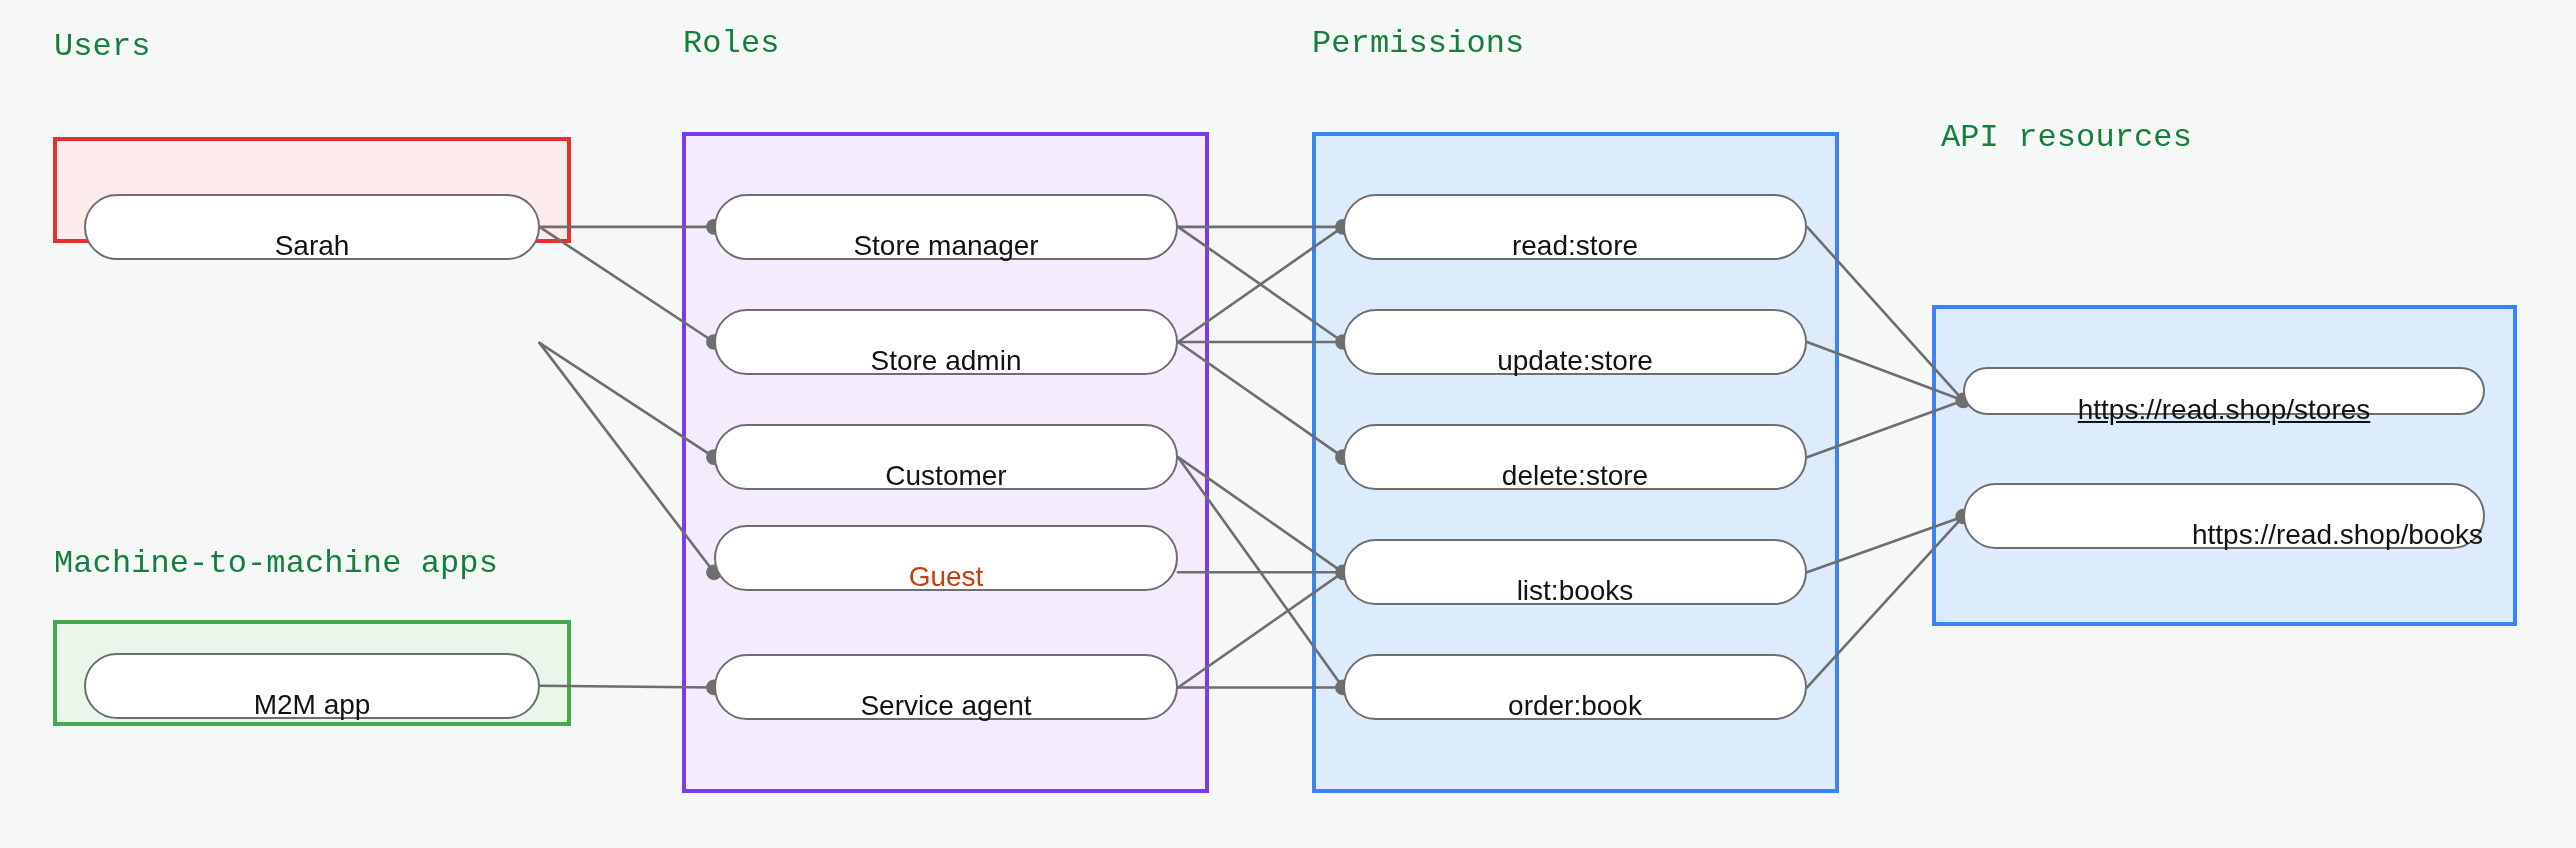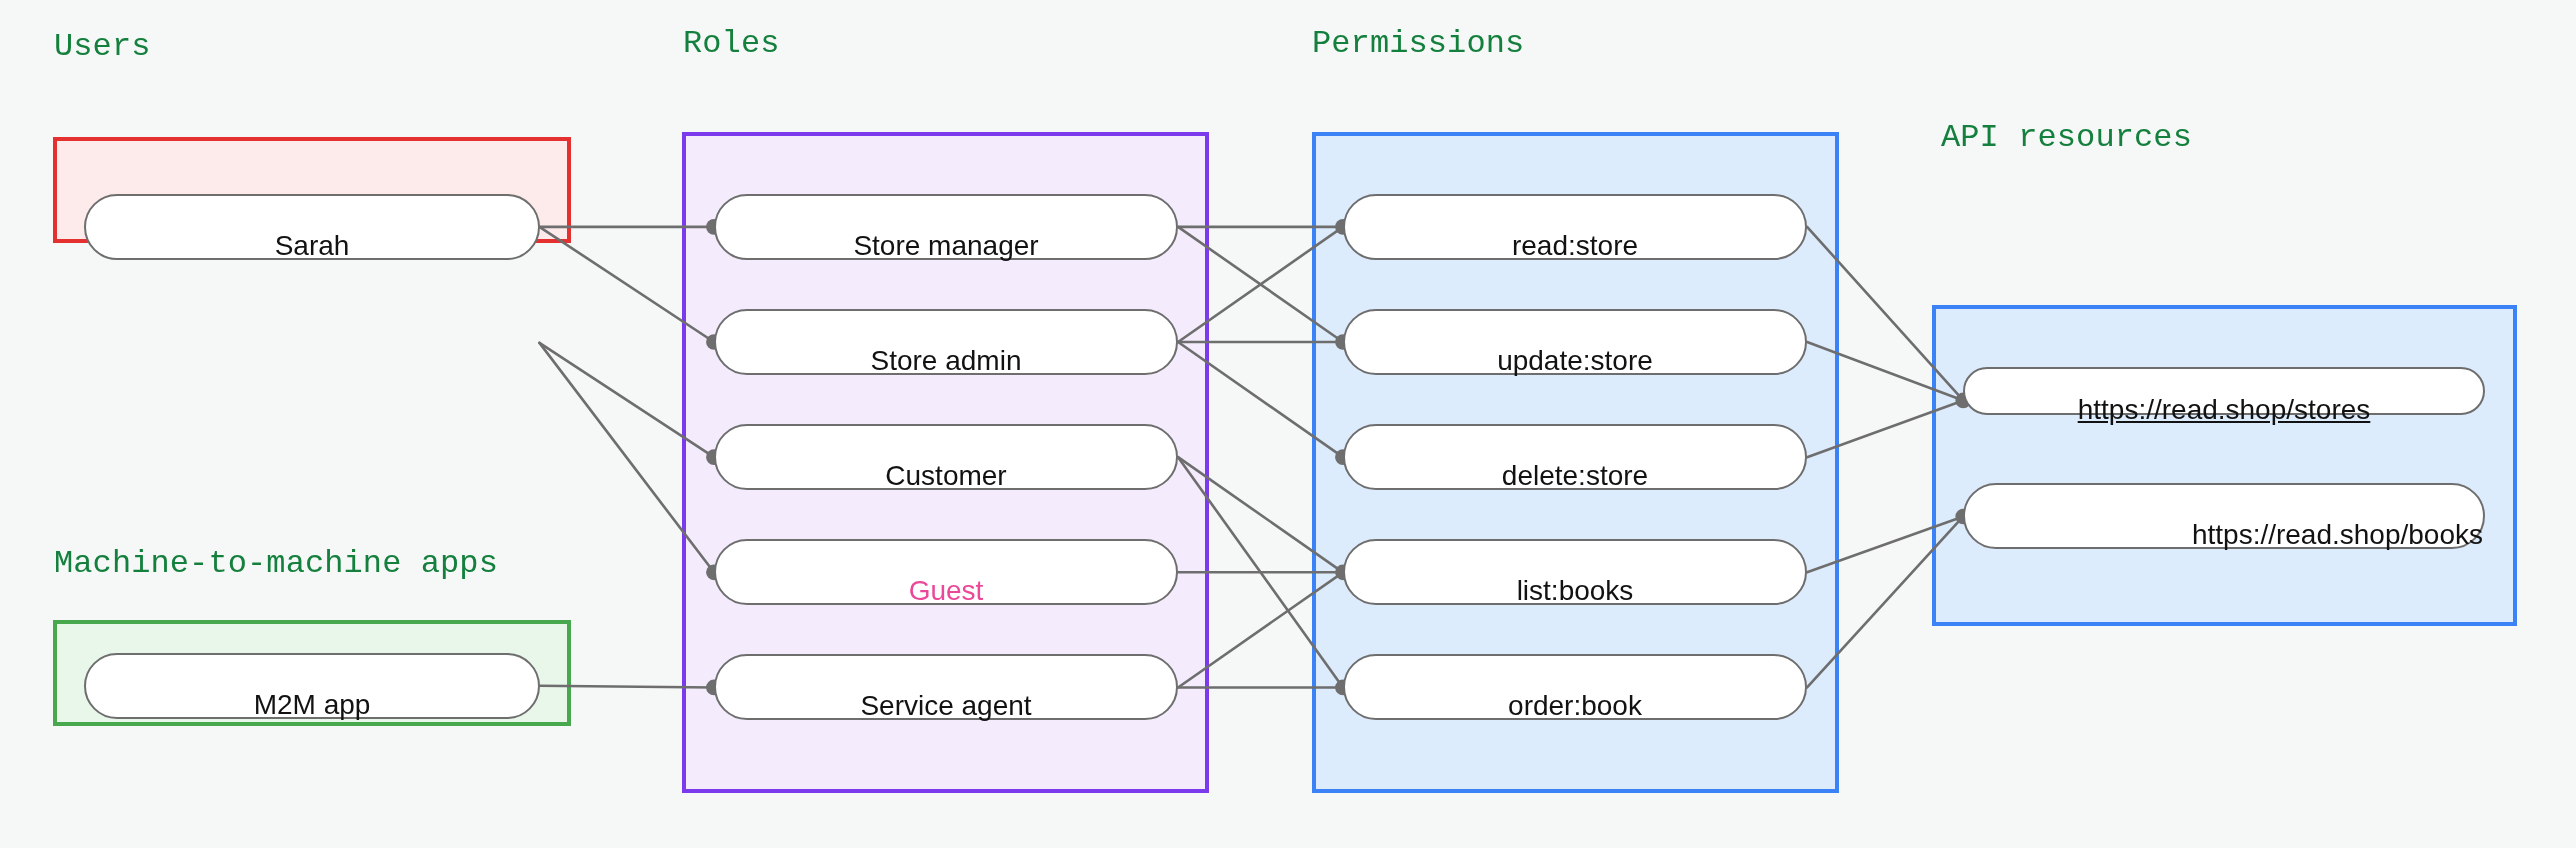--- a/index.html
+++ b/index.html
@@ -113,21 +113,21 @@
     <div class="group-title" style="left: 683px; top: 25px;">Roles</div>
     <div class="node" style="left: 714px; top: 194px; width: 464px; height: 66px; border-color: rgb(110, 110, 110); background: rgb(255, 255, 255); color: rgb(18, 18, 18);">
       <span class="node-label">Store manager</span>
     </div>
     <div class="node" style="left: 714px; top: 309px; width: 464px; height: 66px; border-color: rgb(110, 110, 110); background: rgb(255, 255, 255); color: rgb(18, 18, 18);">
       <span class="node-label">Store admin</span>
     </div>
     <div class="node" style="left: 714px; top: 424px; width: 464px; height: 66px; border-color: rgb(110, 110, 110); background: rgb(255, 255, 255); color: rgb(18, 18, 18);">
       <span class="node-label">Customer</span>
     </div>
-    <div class="node" style="left: 714px; top: 539px; width: 464px; height: 66px; border-color: rgb(110, 110, 110); background: rgb(255, 255, 255); color: #ec4899;">
+    <div class="node" style="left: 714px; top: 525px; width: 464px; height: 66px; border-color: rgb(110, 110, 110); background: rgb(255, 255, 255); color: #c2410c;">
       <span class="node-label">Guest</span>
     </div>
     <div class="node" style="left: 714px; top: 654px; width: 464px; height: 66px; border-color: rgb(110, 110, 110); background: rgb(255, 255, 255); color: rgb(18, 18, 18);">
       <span class="node-label">Service agent</span>
     </div>
     <div class="group-box" style="left: 1312px; top: 132px; width: 527px; height: 661px; border-color: rgb(59, 130, 246); background: rgb(221, 236, 253);"></div>
     <div class="group-title" style="left: 1312px; top: 25px;">Permissions</div>
     <div class="node" style="left: 1343px; top: 194px; width: 464px; height: 66px; border-color: rgb(110, 110, 110); background: rgb(255, 255, 255); color: rgb(18, 18, 18);">
       <span class="node-label">read:store</span>
     </div>

